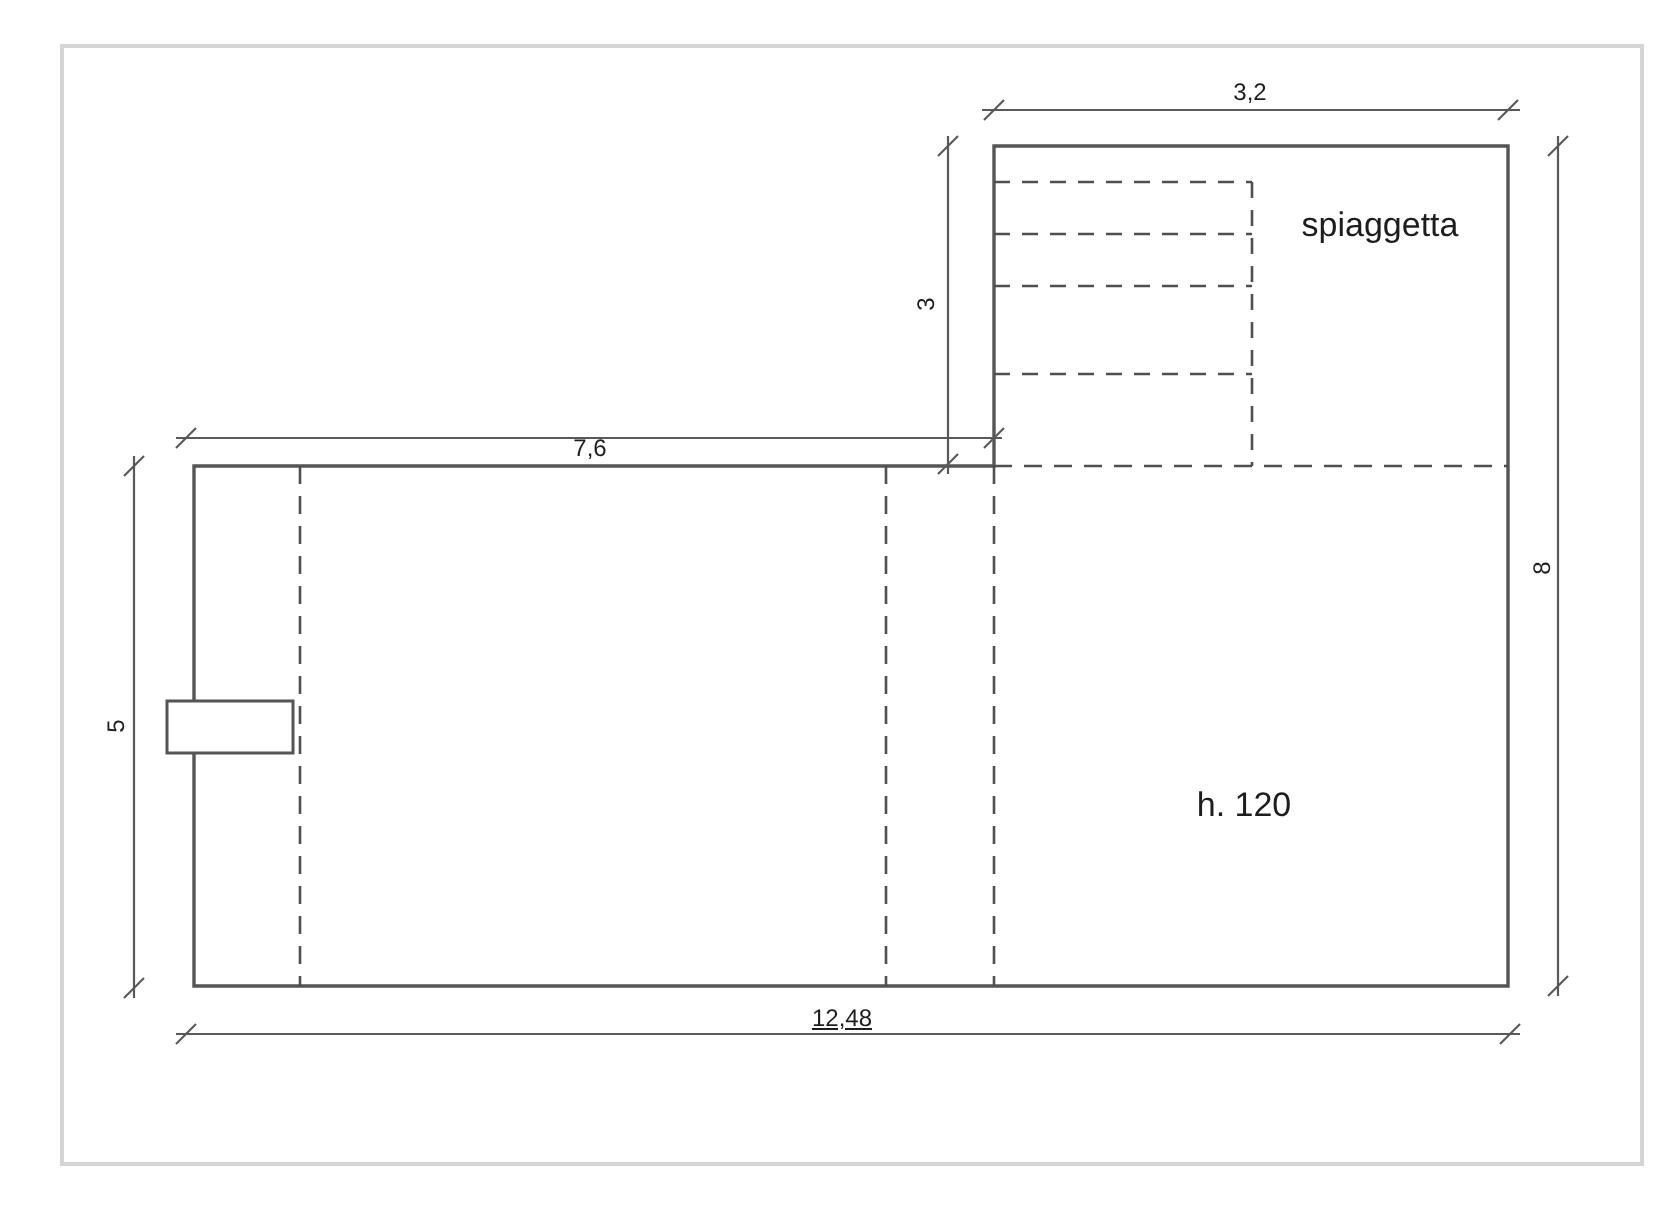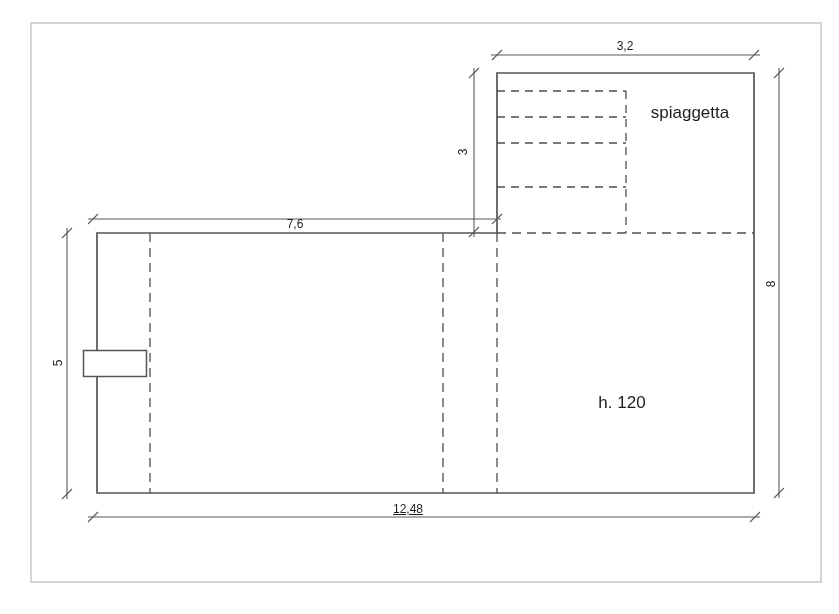--- a/index.html
+++ b/index.html
@@ -121,15 +121,15 @@
   <div class="dim" style="left:625px; top:46px;">3,2</div>
 
   <div class="dim vert" style="left:463px; top:152px;">3</div>
 
   <div class="dim" style="left:295px; top:224px;">7,6</div>
 
   <div class="dim vert" style="left:58px; top:363px;">5</div>
 
   <div class="dim vert" style="left:771px; top:284px;">8</div>
 
-  <div class="dim" style="left:408px; top:509px;text-decoration:underline;">12,48</div>
+  <div class="dim" style="left:421px; top:509px;text-decoration:underline;">12,48</div>
 
 </div>
 
 </body></html>

